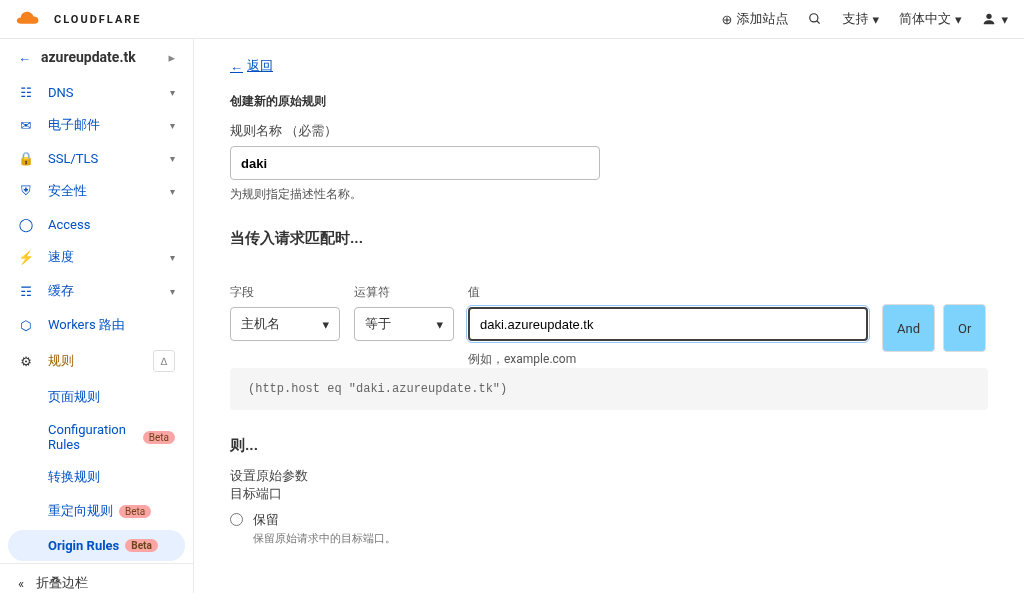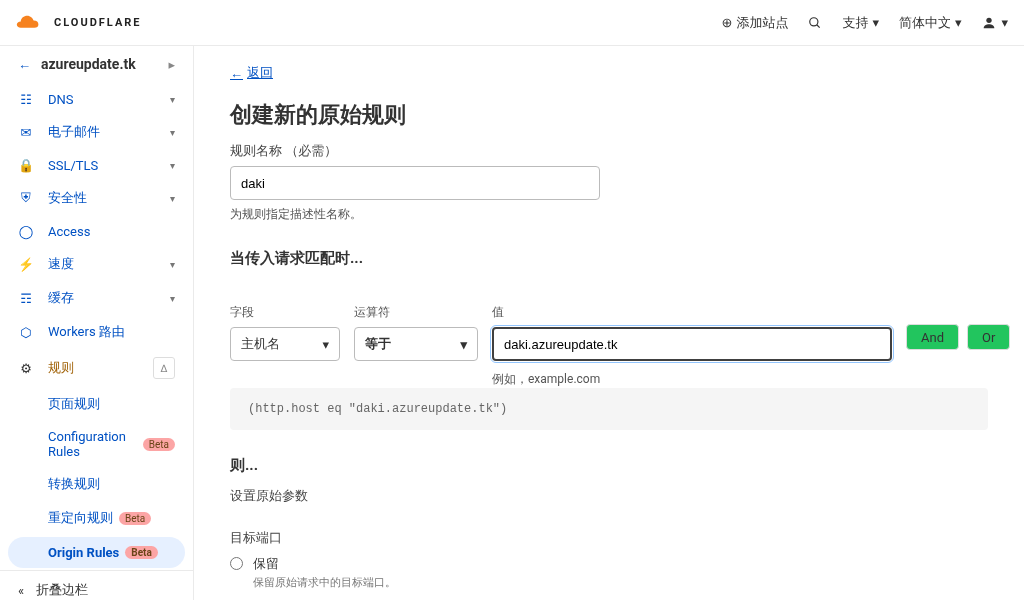--- a/index.html
+++ b/index.html
@@ -1,18 +1,18 @@
 <!DOCTYPE html>
 <html><head>
   <meta charset="utf-8">
   <style>
     * { box-sizing: border-box; margin: 0; padding: 0; }
     body { font-family: -apple-system, BlinkMacSystemFont, "Segoe UI", Roboto, sans-serif; font-size: 13px; color: #333; background: #fff; }
     
-    .header { height: 46px; border-bottom: 1px solid #eaeaea; display: flex; align-items: center; padding: 0 16px; justify-content: space-between; }
+    .header { height: 39px; border-bottom: 1px solid #eaeaea; display: flex; align-items: center; padding: 0 16px; justify-content: space-between; }
     .logo { display: flex; align-items: center; gap: 6px; }
     .logo-cloud { width: 32px; height: 20px; }
     .logo-text { font-size: 11px; font-weight: 700; letter-spacing: 2px; color: #222; }
     .header-right { display: flex; align-items: center; gap: 20px; }
     .header-item { display: flex; align-items: center; gap: 4px; cursor: pointer; font-size: 13px; color: #333; }
     
     .main { display: flex; height: calc(100vh - 46px); }
     
     .sidebar { width: 194px; border-right: 1px solid #eaeaea; display: flex; flex-direction: column; overflow-y: auto; }
     .site-header { display: flex; align-items: center; padding: 10px 18px; gap: 10px; border-bottom: 1px solid transparent; }
@@ -24,35 +24,35 @@
     .nav-item .caret { color: #777; font-size: 10px; }
     .sub-item { padding: 8px 18px 8px 48px; color: #0051c3; font-size: 13px; cursor: pointer; display: flex; align-items: center; gap: 6px; }
     .sub-item.active { background: #e6f0ff; font-weight: 700; border-radius: 16px; margin: 2px 8px; padding-left: 40px; }
     .badge { background: #fca5a5; color: #6b4518; font-size: 10px; padding: 1px 6px; border-radius: 8px; }
     .collapse-toggle { border: 1px solid #ddd; width: 22px; height: 22px; display: flex; align-items: center; justify-content: center; border-radius: 3px; color: #888; font-size: 10px; }
     .sidebar-footer { margin-top: auto; border-top: 1px solid #eaeaea; padding: 10px 18px; display: flex; align-items: center; gap: 12px; color: #333; cursor: pointer; }
     
     .content { flex: 1; padding: 0 36px 30px 36px; overflow-y: auto; }
     .back-link { color: #0051c3; display: inline-flex; align-items: center; gap: 4px; padding: 18px 0 12px 0; cursor: pointer; }
     .back-link span { text-decoration: underline; }
-    h2 { font-size: 22px; font-weight: 700; margin: 6px 0 12px 0; }
+    h2 { font-size: 12px; font-weight: 700; margin: 6px 0 12px 0; }
     .field-label { font-size: 13px; color: #444; margin-bottom: 6px; }
-    .text-input { width: 370px; height: 34px; border: 1px solid #bbb; border-radius: 4px; padding: 0 10px; font-size: 13px; }
+    .text-input { width: 370px; height: 34px; border: 1px solid #bbb; border-radius: 4px; padding: 0 10px; font-size: 13px; font-weight: bold; }
     .helper { font-size: 12px; color: #555; margin-top: 6px; }
     
     h3 { font-size: 15px; font-weight: 700; margin: 26px 0 12px 0; }
     .match-row { display: flex; gap: 14px; align-items: flex-start; margin-top: 36px; }
     .col { display: flex; flex-direction: column; gap: 6px; }
     .col-label { font-size: 12px; color: #555; }
     .select { border: 1px solid #bbb; border-radius: 4px; height: 34px; padding: 6px 10px; font-size: 13px; display: flex; align-items: center; justify-content: space-between; background: #fff; cursor: pointer; }
     .select.w1 { width: 110px; }
-    .select.w2 { width: 124px; font-weight: bold; }
+    .select.w2 { width: 100px; }
     .value-col { flex: 0 0 400px; }
     .value-input { border: 2px solid #404040; border-radius: 4px; height: 34px; padding: 0 10px; font-size: 13px; outline: 1px solid #93c5fd; outline-offset: 1px; width: 100%; }
-    .btn-op { height: 26px; padding: 0 14px; background: #22c55e; border: 1px solid #ddd; border-radius: 4px; cursor: pointer; font-size: 13px; display: flex; align-items: center; align-self: flex-end; margin-bottom: 0; }
+    .btn-op { height: 48px; padding: 0 14px; background: #7dd3fc; border: 1px solid #ddd; border-radius: 4px; cursor: pointer; font-size: 13px; display: flex; align-items: center; align-self: flex-end; margin-bottom: 0; }
     
     .expr-header { display: flex; justify-content: space-between; margin-top: 26px; margin-bottom: 8px; }
     .expr-title { font-size: 13px; color: #444; }
     .expr-link { color: #0051c3; text-decoration: underline; cursor: pointer; font-size: 13px; }
     .expr-box { background: #f5f5f5; padding: 14px 18px; border-radius: 4px; font-family: "Courier New", monospace; font-size: 12px; color: #666; }
     
     .radio-row { display: flex; align-items: flex-start; gap: 10px; margin: 8px 0; }
     .radio-row input[type=radio] { margin-top: 2px; }
     .radio-label { font-size: 13px; }
     .radio-sub { font-size: 11px; color: #777; margin-top: 2px; }
@@ -205,21 +205,21 @@
       </div>
       <div style="display:flex; gap:8px; padding-top:20px">
         <div class="btn-op">And</div>
         <div class="btn-op">Or</div>
       </div>
     </div>
 
     <div class="expr-box">(http.host eq "daki.azureupdate.tk")</div>
 
     <h3>则...</h3>
-    <div class="field-label" style="margin-bottom:24px">设置原始参数</div>
+    <div class="field-label" style="margin-bottom:0">设置原始参数</div>
     <div class="field-label" style="font-weight:400">目标端口</div>
     <div class="radio-row">
       <input type="radio" name="port" style="">
       <div>
         <div class="radio-label">保留</div>
         <div class="radio-sub">保留原始请求中的目标端口。</div>
       </div>
     </div>
     
     

